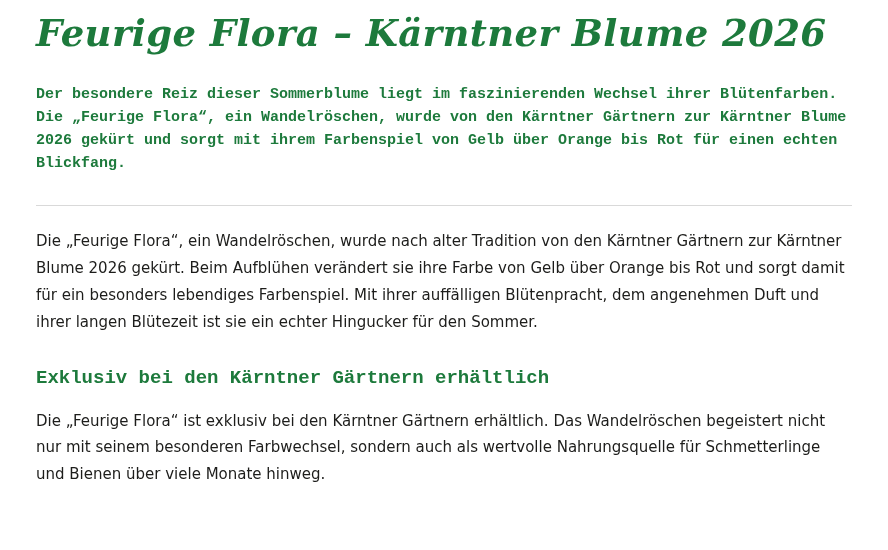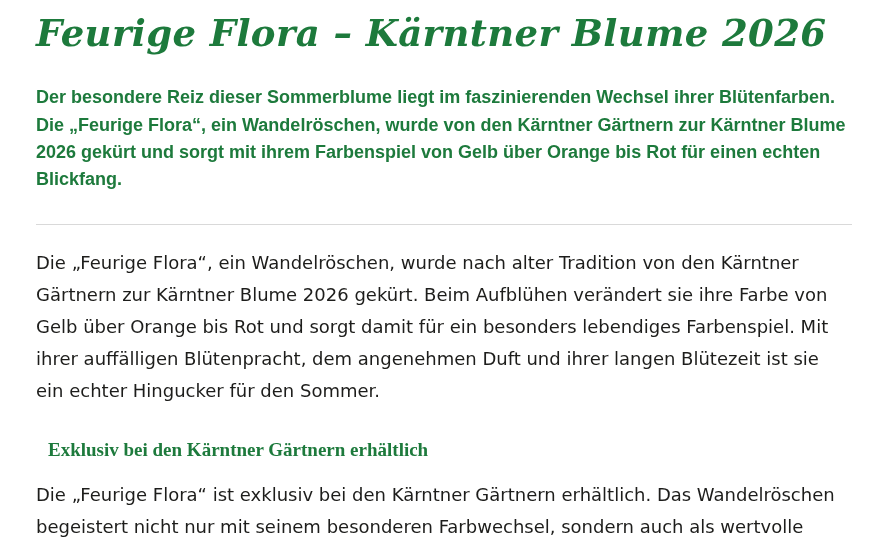--- a/index.html
+++ b/index.html
@@ -28,43 +28,43 @@
     font-style: italic;
     font-weight: bold;
     font-size: 37px;
     line-height: 1.25;
     letter-spacing: 0.4px;
     color: #1d7a3c;
     white-space: nowrap;
   }
   .lead {
     margin: 28px 0 0 0;
-    font-family: Liberation Sans, sans-serif;
+    font-family: Liberation Mono, monospace;
     font-weight: bold;
-    font-size: 18px;
+    font-size: 15px;
     line-height: 1.52;
     color: #1d7a3c;
     max-width: 812px;
   }
   .divider {
     margin: 30px 0 0 0;
     border: 0;
     border-top: 1px solid #d9d9d9;
     width: 816px;
   }
   .body-text {
     margin: 22px 0 0 0;
-    font-size: 18px;
+    font-size: 15px;
     line-height: 1.78;
     color: #1d1d1b;
     max-width: 818px;
   }
   .section-heading {
-    margin: 30px 0 0 12px;
-    font-family: Liberation Serif, serif;
+    margin: 30px 0 0 0;
+    font-family: Liberation Mono, monospace;
     font-weight: bold;
     font-size: 19px;
     line-height: 1.4;
     color: #1d7a3c;
   }
   .section-heading + .body-text {
     margin-top: 16px;
   }
 </style>
 </head>

